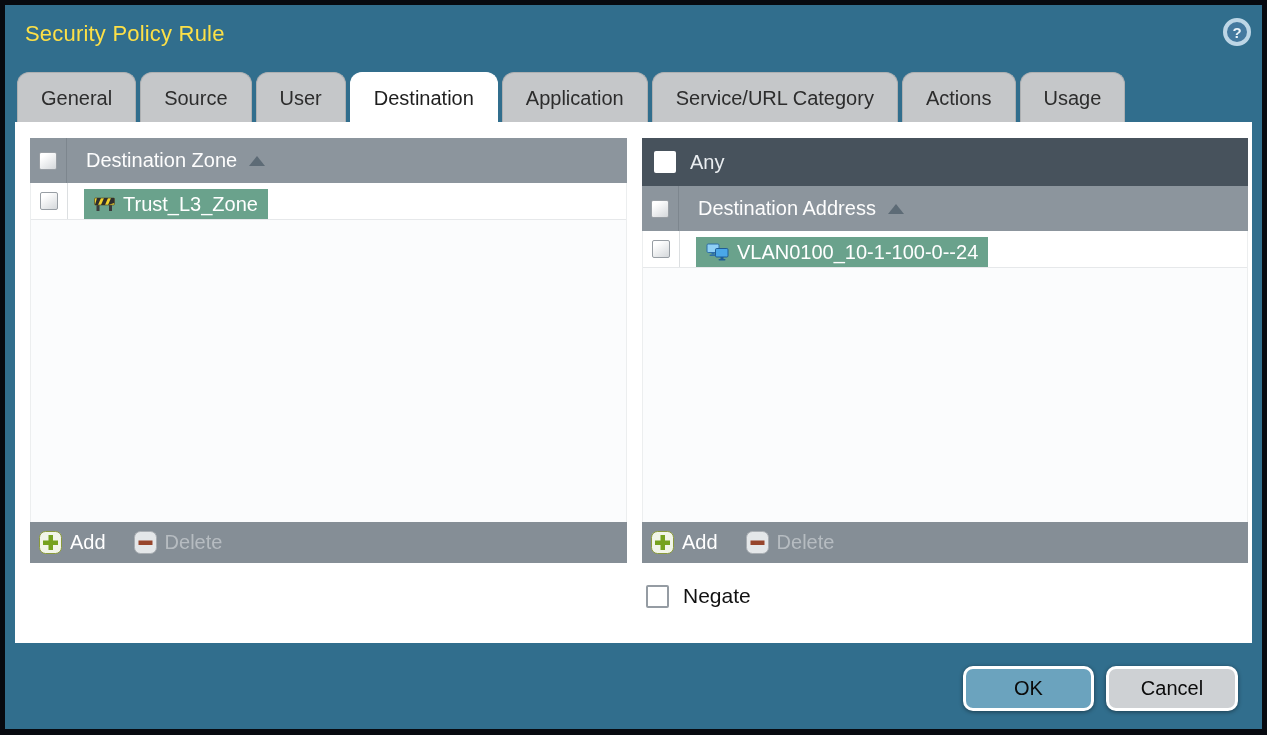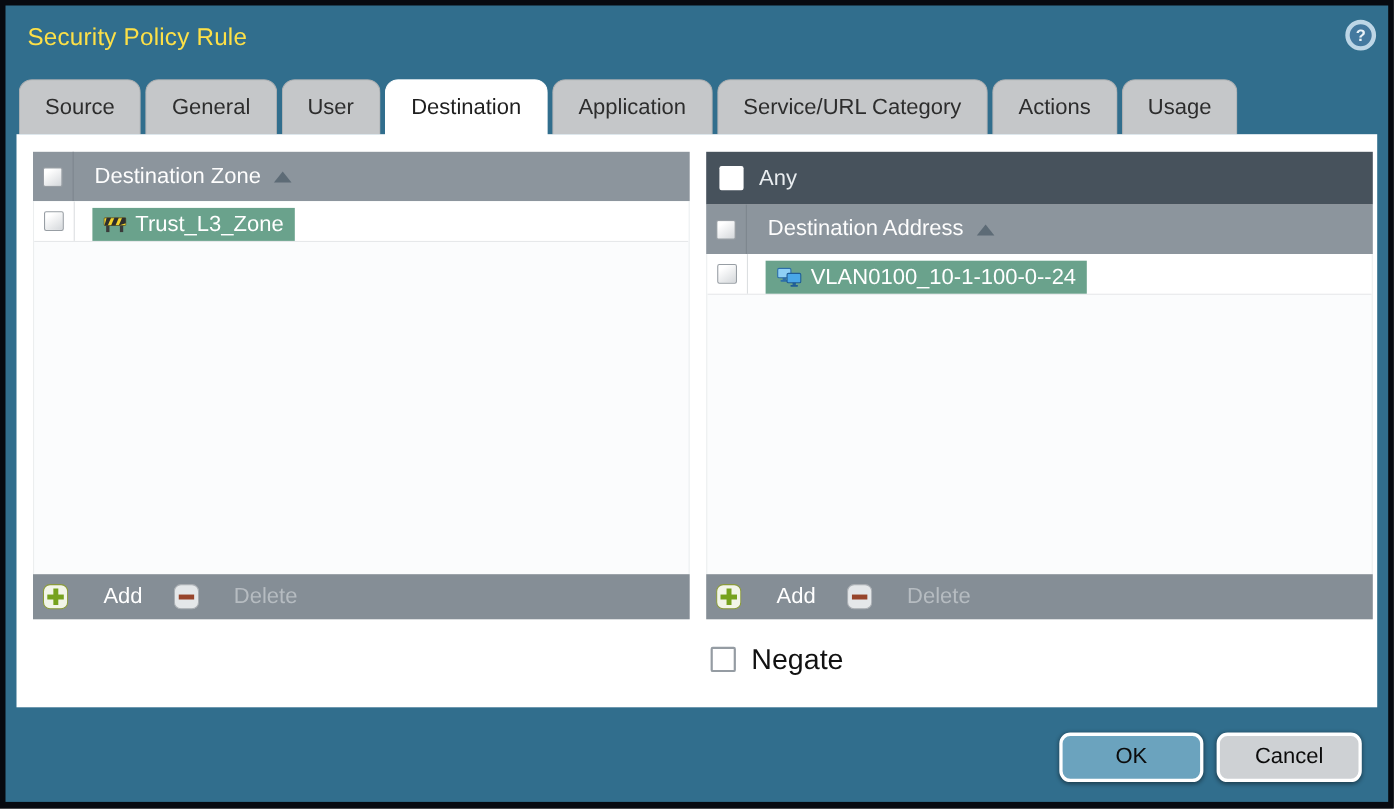--- a/index.html
+++ b/index.html
@@ -47,49 +47,49 @@
   .tri-up { width:0; height:0; border-left:8px solid transparent; border-right:8px solid transparent; border-bottom:10px solid #5d6b76; margin-left:12px; }
 
   .rows { flex:1 1 auto; background:#fbfcfd; overflow:hidden; border-left:1px solid #eceeef; border-right:1px solid #eceeef; }
   .row { height:37px; display:flex; align-items:flex-end; border-bottom:1px solid #e6e8ea; background:#ffffff; }
   .row .cb-cell { border-right:1px solid #dcdfe1; height:100%; }
   .pill { margin-left:16px; height:30px; display:flex; align-items:center; gap:8px; padding:0 10px;
           background:#6aa28c; color:#ffffff; font-size:20px; cursor:pointer; }
 
   .panel-footer { height:41px; background:#858e96; display:flex; align-items:center; gap:28px; padding-left:9px; flex:0 0 auto; }
   .tool-btn { display:flex; align-items:center; gap:8px; cursor:pointer; }
-  .tool-btn .lbl { font-size:20px; color:#ffffff;margin-left:24px; }
+  .tool-btn .lbl { font-size:20px; color:#ffffff; }
   .tool-btn.disabled { cursor:default; }
   .tool-btn.disabled .lbl { color:#b6bcc1; }
 
   .negate-row { position:absolute; left:631px; top:462px; display:flex; align-items:center; gap:14px; }
   .negate-cb { width:23px; height:23px; background:#fff; border:2px solid #959ca3; border-radius:2px; cursor:pointer; }
-  .negate-label { font-size:26px; color:#111; }
+  .negate-label { font-size:21px; color:#111; }
 
   
   .btn { position:absolute; top:666px; height:45px; border-radius:10px; border:3px solid #ffffff;
          font-size:20px; color:#0b0b0b; display:flex; align-items:center; justify-content:center;
          cursor:pointer; box-shadow:0 1px 4px rgba(0,0,0,0.45); font-family:"Liberation Sans", sans-serif; }
   .btn.ok { left:963px; width:131px; background:#6ba3be; }
   .btn.cancel { left:1106px; width:132px; background:#ced1d4; }
 </style>
 </head>
 <body>
 
 <div class="screen">
   <div class="dialog">
 
     <div class="title-bar">
       <div class="dialog-title">Security Policy Rule</div>
       <div class="help">?</div>
     </div>
 
     <div class="tabs">
+      <div class="tab">General</div>
       <div class="tab">Source</div>
-      <div class="tab">General</div>
       <div class="tab">User</div>
       <div class="tab active">Destination</div>
       <div class="tab">Application</div>
       <div class="tab">Service/URL Category</div>
       <div class="tab">Actions</div>
       <div class="tab">Usage</div>
     </div>
 
     <div class="content">
 

